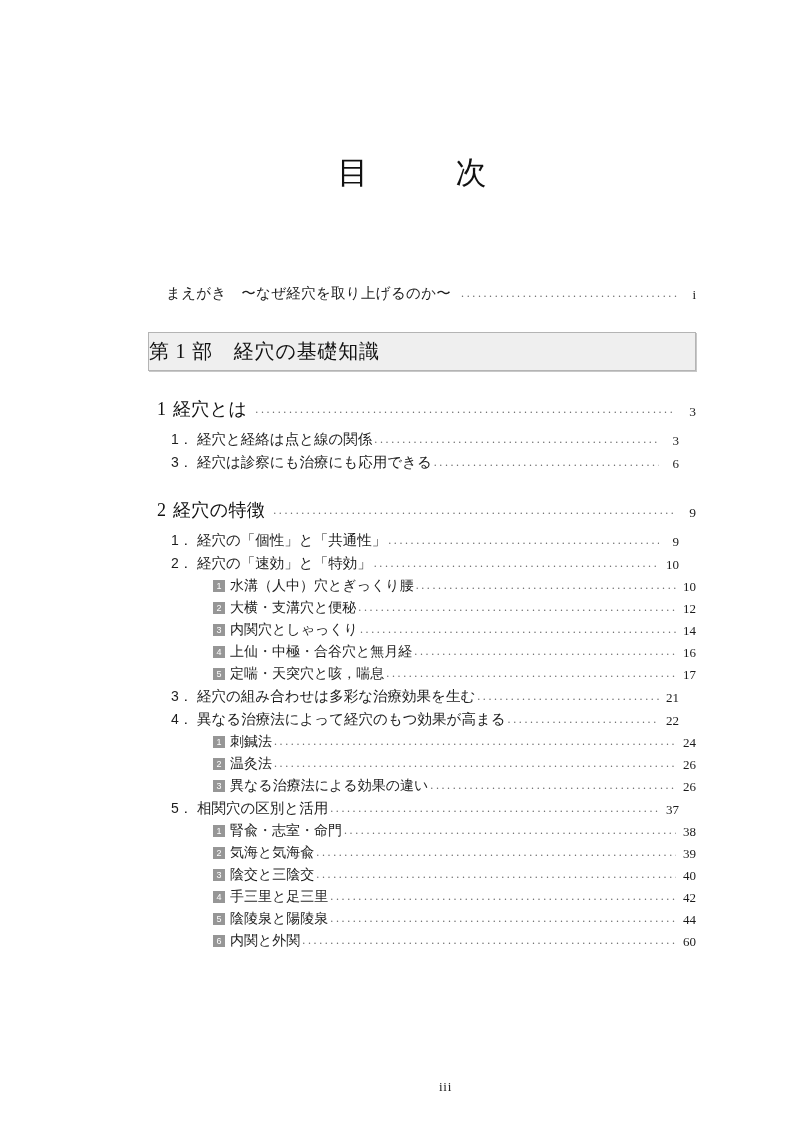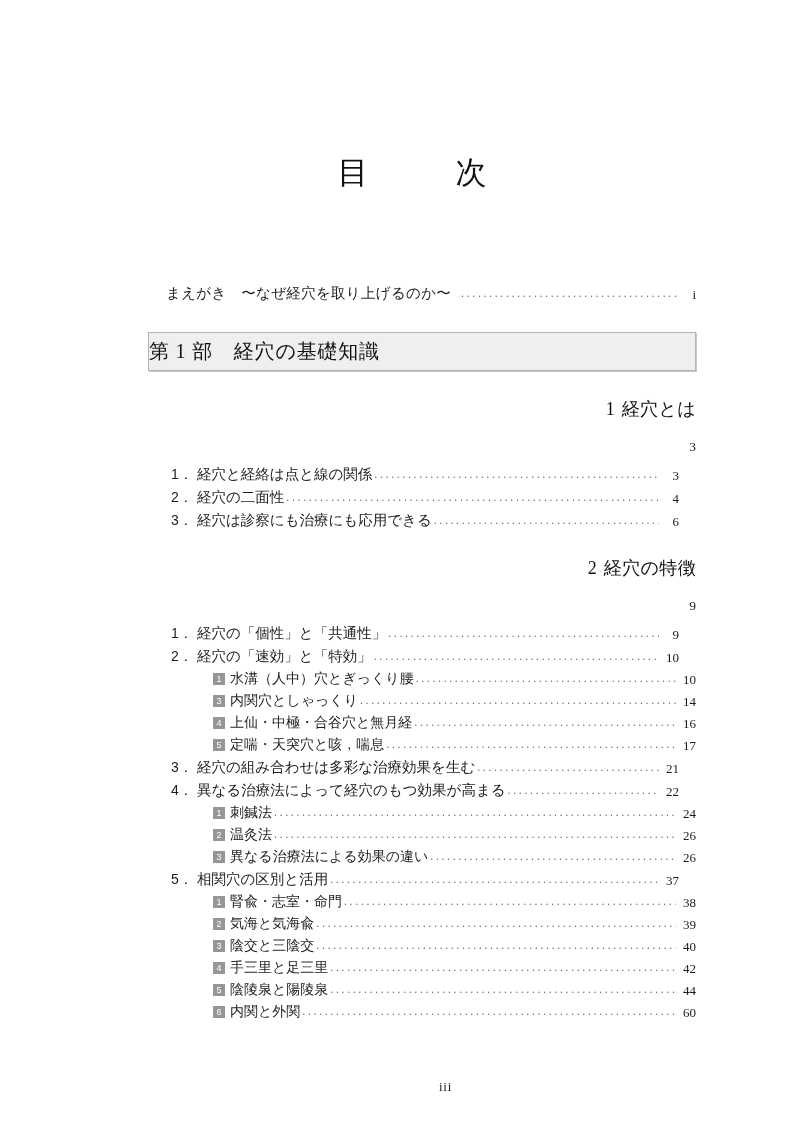--- a/index.html
+++ b/index.html
@@ -110,21 +110,20 @@
   }
 
   
   .lv1 {
     font-size: 18px;
     margin-left: 9px;
     width: 539px;
     margin-top: 26px;
     margin-bottom: 9px;
     color: #111111;
-    flex-direction: column;
   }
   .lv1 .num {
     display: inline-block;
     min-width: 16px;
     font-family: "Liberation Serif", "DejaVu Serif", serif;
   }
   .lv1 .txt { letter-spacing: 0.02em; }
   .lv1 .leader { margin-left: 8px; }
   .lv1 .leader::after { bottom: 0.3em; font-size: 12px; }
   .lv1 .pg { font-size: 13.5px; min-width: 18px; padding-bottom: 1px; }
@@ -210,25 +209,20 @@
           <span class="label"><span class="num">1</span><span class="txt">経穴とは</span></span>
           <span class="leader"></span>
           <span class="pg">3</span>
         </div>
         <div class="row lv2">
           <span class="label"><span class="num">1．</span><span class="txt">経穴と経絡は点と線の関係</span></span>
           <span class="leader"></span>
           <span class="pg">3</span>
         </div>
         <div class="row lv2">
-          <span class="label"><span class="num">2．</span><span class="txt">経穴の二面性</span></span>
-          <span class="leader"></span>
-          <span class="pg">4</span>
-        </div>
-        <div class="row lv2">
           <span class="label"><span class="num">3．</span><span class="txt">経穴は診察にも治療にも応用できる</span></span>
           <span class="leader"></span>
           <span class="pg">6</span>
         </div>
         <div class="row lv1">
           <span class="label"><span class="num">2</span><span class="txt">経穴の特徴</span></span>
           <span class="leader"></span>
           <span class="pg">9</span>
         </div>
         <div class="row lv2">
@@ -238,20 +232,25 @@
         </div>
         <div class="row lv2">
           <span class="label"><span class="num">2．</span><span class="txt">経穴の「速効」と「特効」</span></span>
           <span class="leader"></span>
           <span class="pg">10</span>
         </div>
         <div class="row lv3">
           <span class="label"><span class="badge">1</span><span class="txt">水溝（人中）穴とぎっくり腰</span></span>
           <span class="leader"></span>
           <span class="pg">10</span>
+        </div>
+        <div class="row lv3">
+          <span class="label"><span class="badge">2</span><span class="txt">大横・支溝穴と便秘</span></span>
+          <span class="leader"></span>
+          <span class="pg">12</span>
         </div>
         <div class="row lv3">
           <span class="label"><span class="badge">3</span><span class="txt">内関穴としゃっくり</span></span>
           <span class="leader"></span>
           <span class="pg">14</span>
         </div>
         <div class="row lv3">
           <span class="label"><span class="badge">4</span><span class="txt">上仙・中極・合谷穴と無月経</span></span>
           <span class="leader"></span>
           <span class="pg">16</span>

